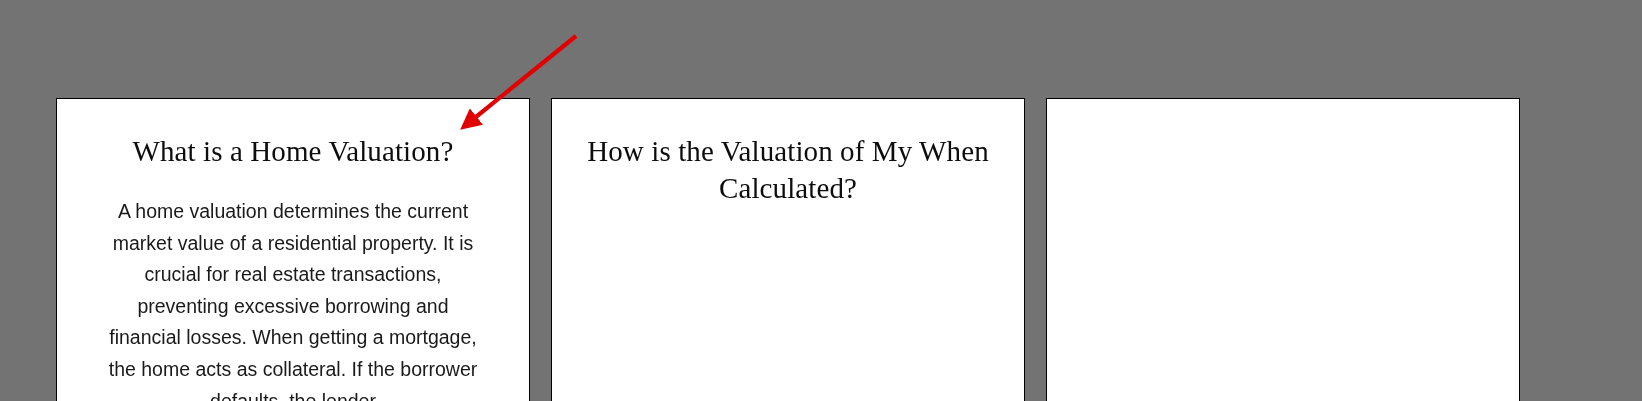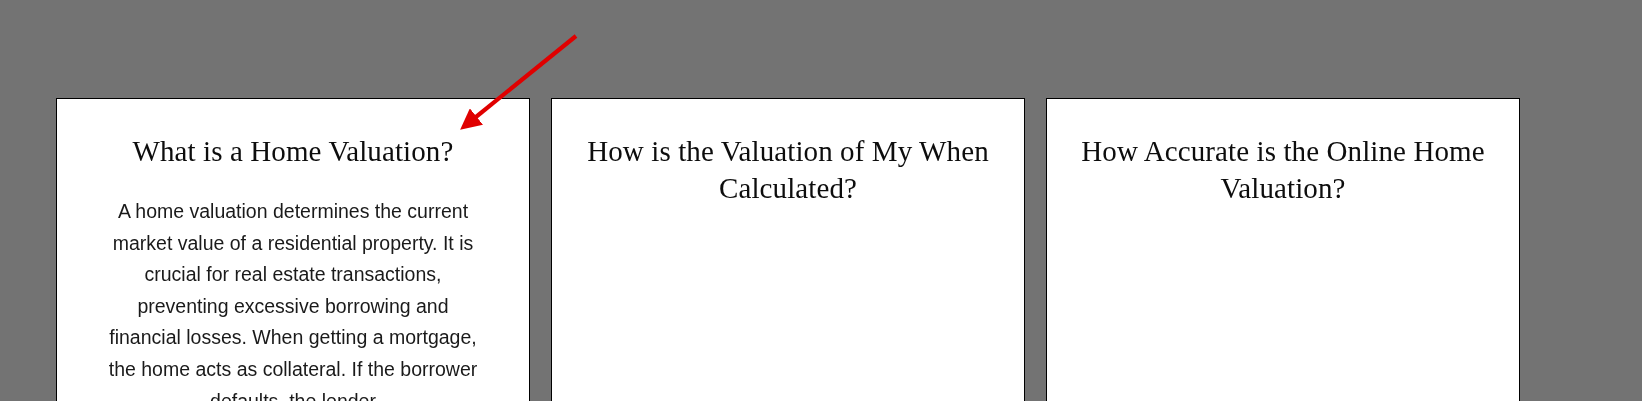--- a/index.html
+++ b/index.html
@@ -78,21 +78,20 @@
     <div class="card card-1">
       <h2 class="card-title">What is a Home Valuation?</h2>
       <p class="card-body">A home valuation determines the current market value of a residential property. It is crucial for real estate transactions, preventing excessive borrowing and financial losses. When getting a mortgage, the home acts as collateral. If the borrower defaults, the lender</p>
     </div>
 
     <div class="card card-2">
       <h2 class="card-title">How is the Valuation of My When Calculated?</h2>
     </div>
 
     <div class="card card-3">
-      <h2 class="card-title">How Accurate is the Online Home Valuation?</h2>
     </div>
 
   </div>
 
   <svg class="arrow-layer" viewBox="0 0 1642 401" width="1642" height="401">
     <defs>
       <marker id="arrowhead" markerWidth="5" markerHeight="5" refX="3.2" refY="2.5" orient="auto">
         <path d="M0,0 L5,2.5 L0,5 Z" fill="#e00000"></path>
       </marker>
     </defs>

